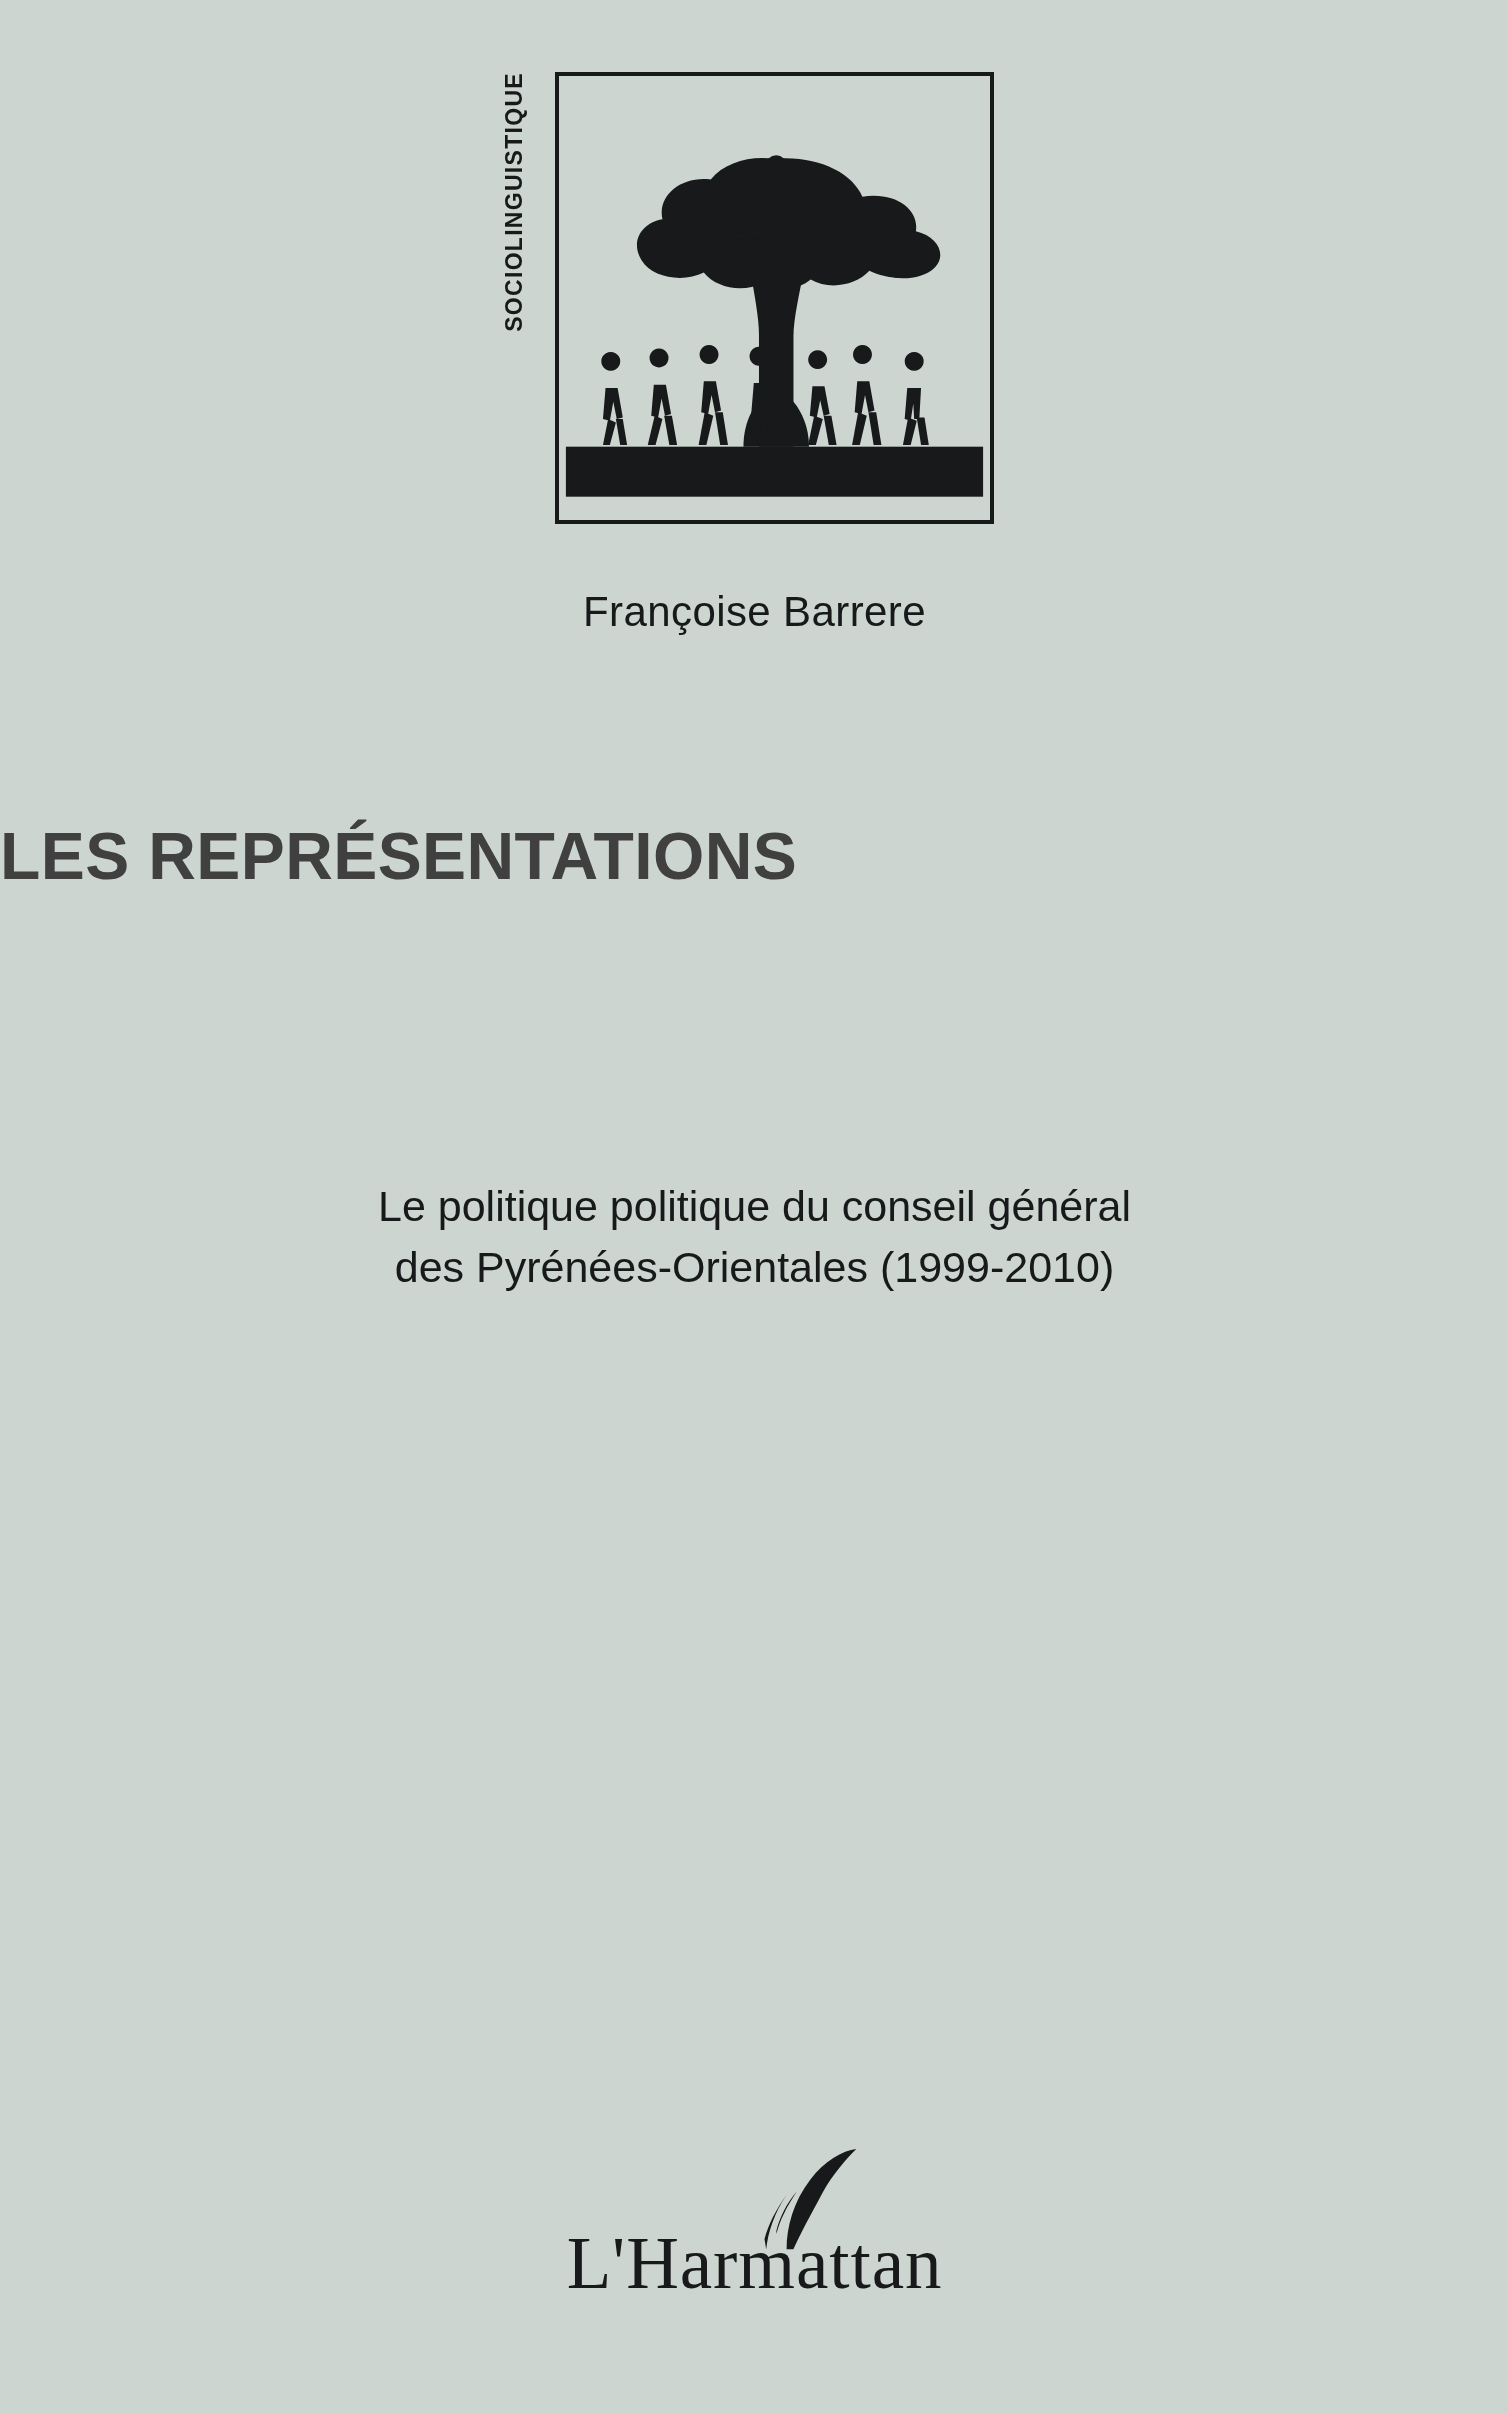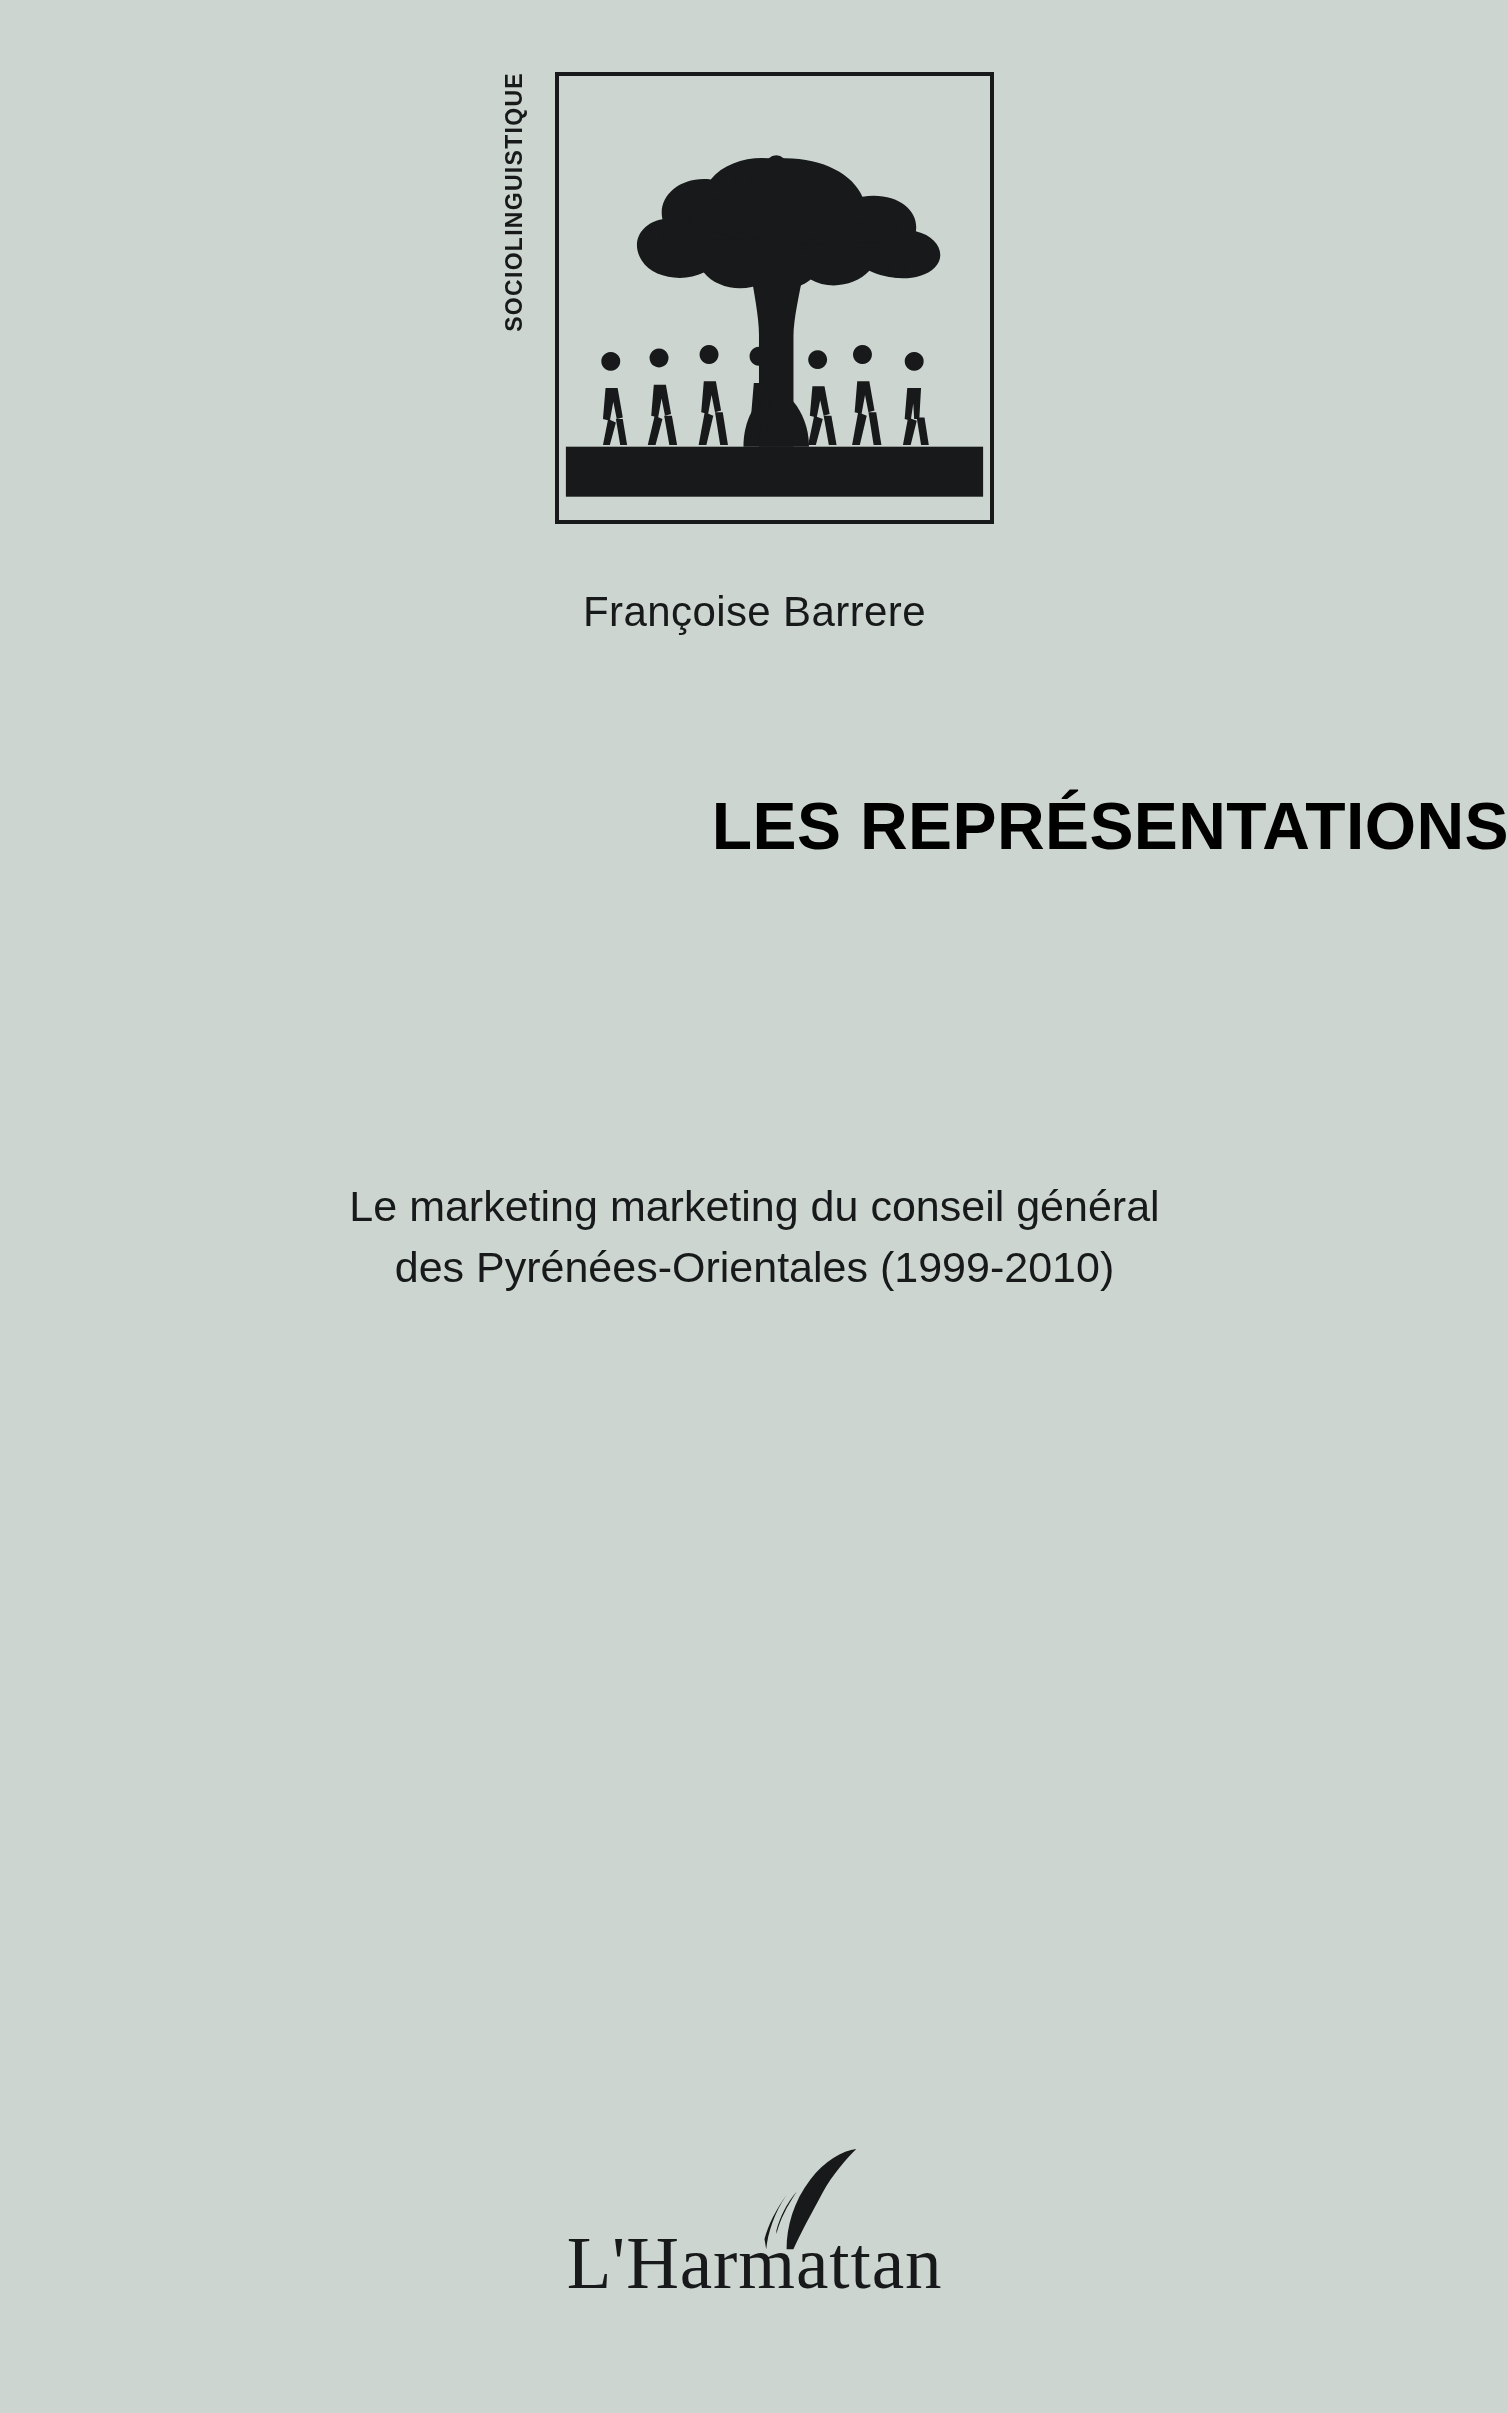--- a/index.html
+++ b/index.html
@@ -81,29 +81,29 @@
     text-align: center;
     font-size: 42px;
     font-weight: normal;
     letter-spacing: 0.4px;
     color: #17191a;
   }
 
   
   .title {
     position: absolute;
-    top: 786px;
-    left: 0;
-    width: 100%;
-    text-align: right;
+    top: 816px;
+    left: 0;
+    width: 100%;
+    text-align: left;
     font-size: 66px;
     font-weight: bold;
     line-height: 1.22;
     letter-spacing: 0.4px;
-    color: #000000;
+    color: #404040;
     text-transform: uppercase;
   }
   .title .line {
     display: block;
   }
 
   
   .subtitle {
     position: absolute;
     top: 1176px;
@@ -237,21 +237,21 @@
     </div>
   </div>
 
   <div class="author">Françoise Barrere</div>
 
   <div class="title">
     <span class="line">LES REPRÉSENTATIONS</span>
   </div>
 
   <div class="subtitle">
-    <span class="line">Le marketing marketing du conseil général</span>
+    <span class="line">Le politique politique du conseil général</span>
     <span class="line">des Pyrénées-Orientales (1999-2010)</span>
   </div>
 
   <div class="publisher">
     <div class="publisher-inner">
       <svg class="publisher-mark" width="153" height="102" viewBox="0 0 180 120" xmlns="http://www.w3.org/2000/svg">
         <g fill="#17191a">
           <path d="M96 118 C96 92 104 62 124 36 C140 14 162 2 178 0 C166 12 150 30 138 52 C124 78 112 100 104 118 Z"></path>
           <path d="M72 118 C74 98 82 74 96 54 C84 70 74 90 70 106 Z"></path>
           <path d="M118 60 C128 44 142 30 156 22 C140 34 128 48 120 62 Z"></path>

